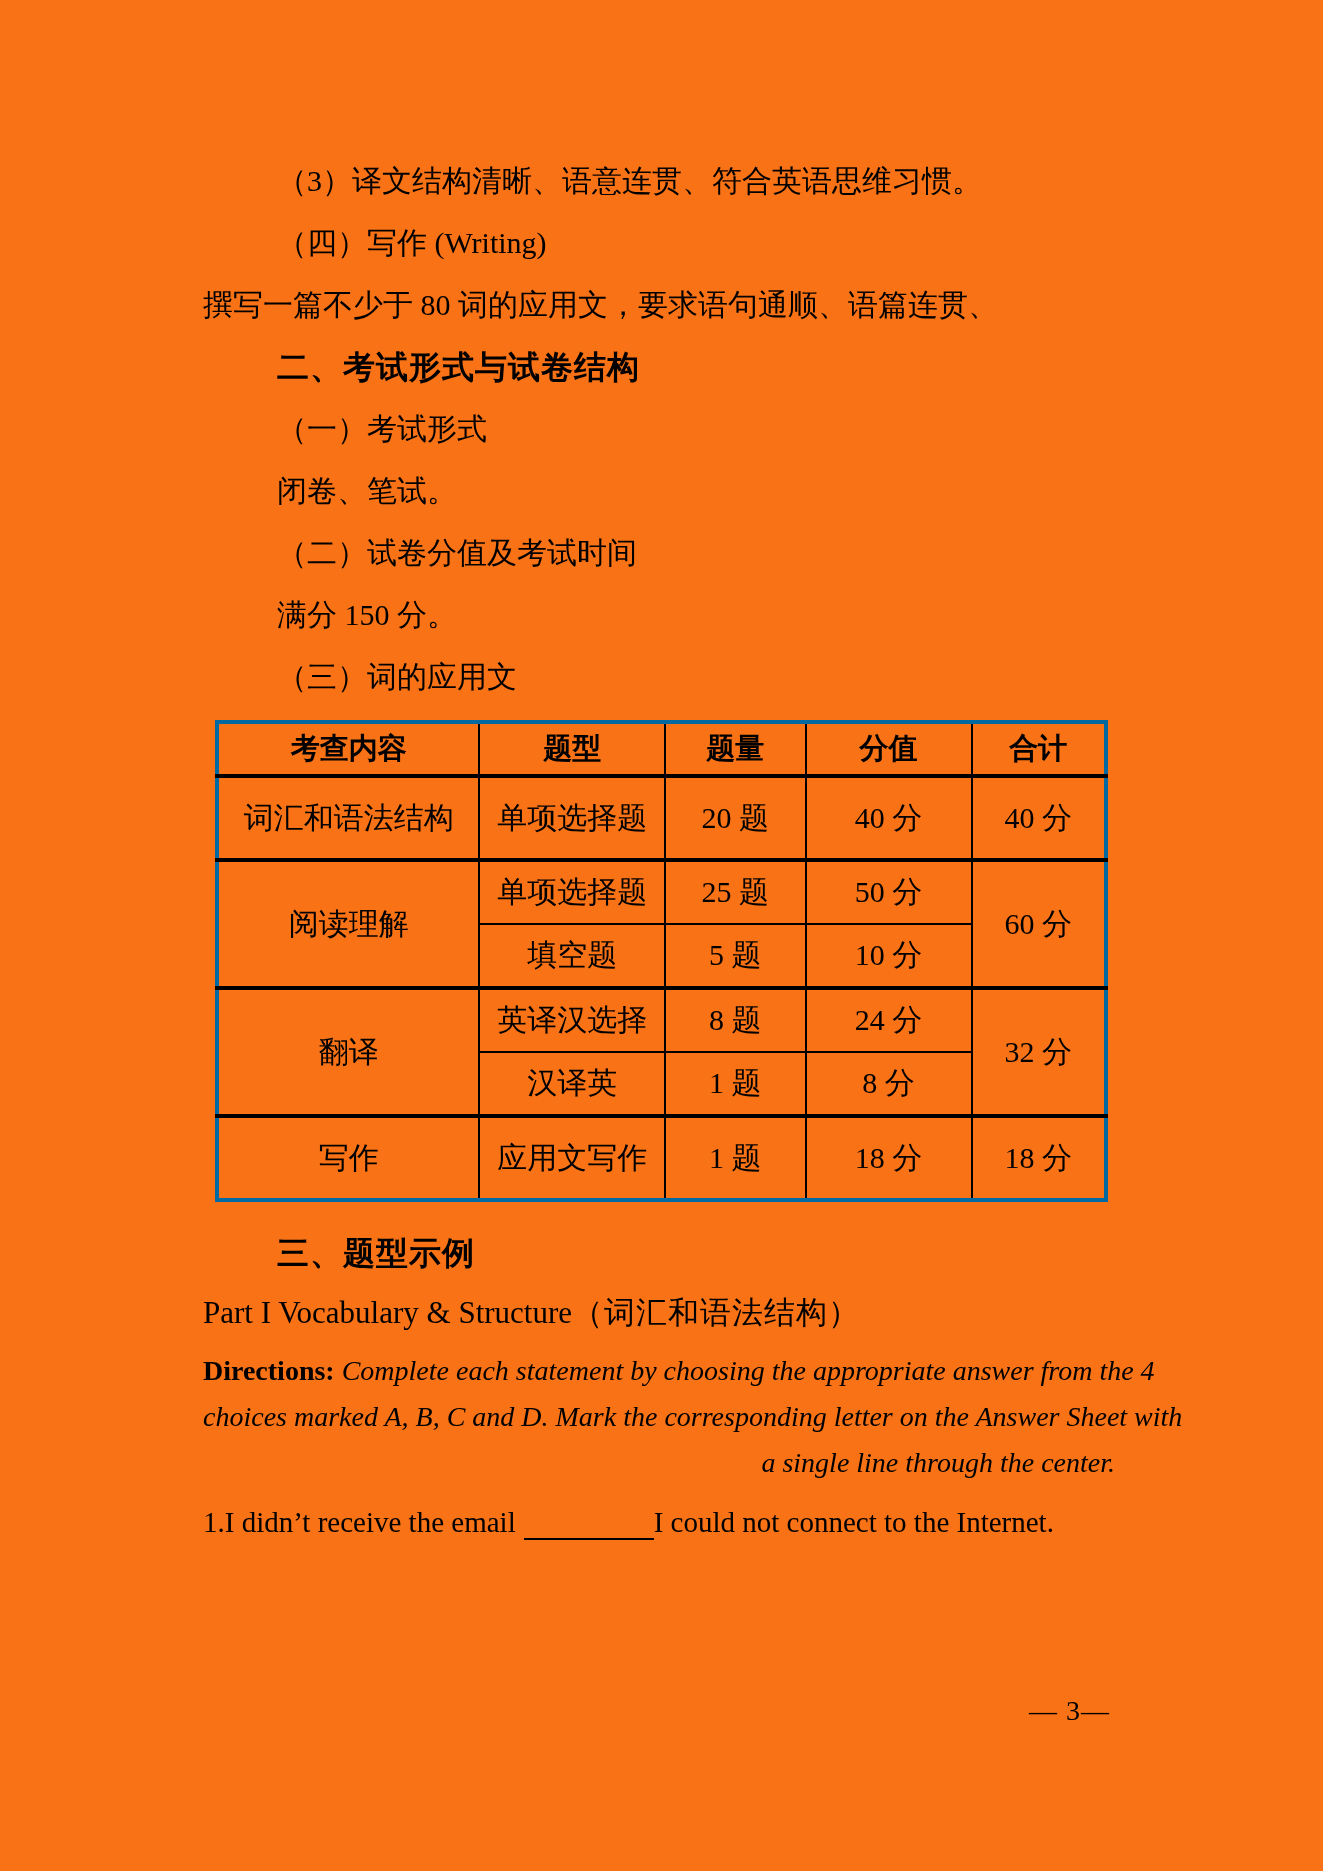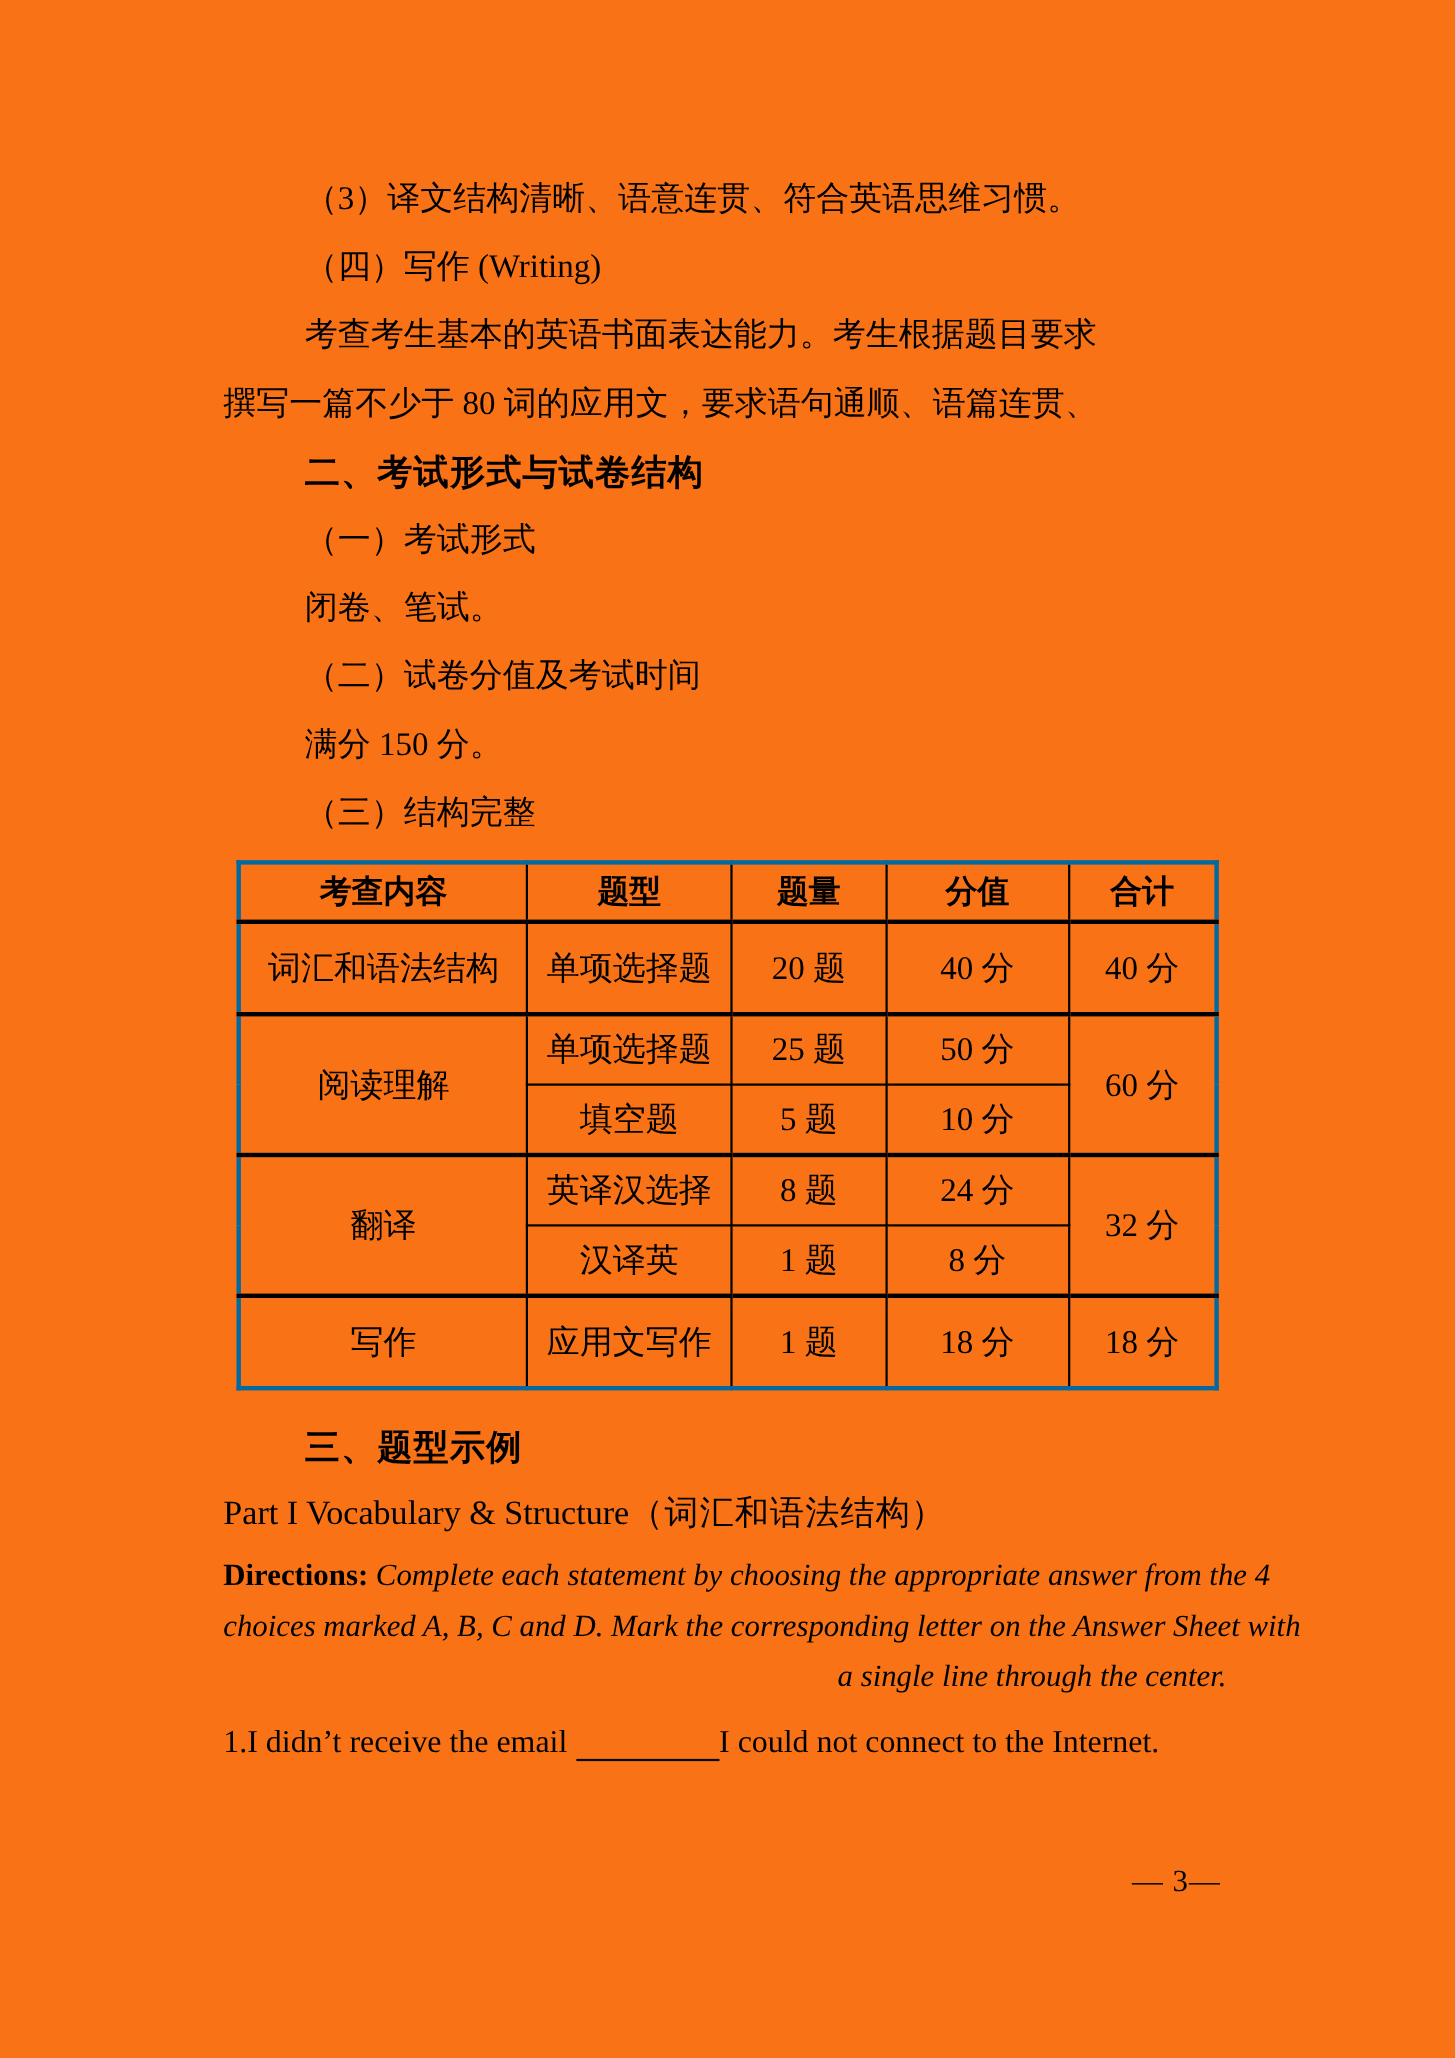--- a/index.html
+++ b/index.html
@@ -98,30 +98,29 @@
   }
 </style>
 </head>
 <body>
 
 <div class="page">
   <div class="content">
 
     <div class="line indent">（3）译文结构清晰、语意连贯、符合英语思维习惯。</div>
     <div class="line indent">（四）写作 (Writing)</div>
-    <div class="line indent">考查考生基本的英语书面表达能力。考生根据题目要求</div>
     <div class="line">撰写一篇不少于 80 词的应用文，要求语句通顺、语篇连贯、</div>
 
     <div class="line indent h-sans">二、考试形式与试卷结构</div>
 
     <div class="line indent">（一）考试形式</div>
     <div class="line indent">闭卷、笔试。</div>
     <div class="line indent">（二）试卷分值及考试时间</div>
     <div class="line indent">满分 150 分。</div>
-    <div class="line indent">（三）结构完整</div>
+    <div class="line indent">（三）词的应用文</div>
 
     <table class="structure">
       <colgroup>
         <col style="width:29.5%">
         <col style="width:20.9%">
         <col style="width:15.8%">
         <col style="width:18.7%">
         <col style="width:15.1%">
       </colgroup>
       <tbody>

